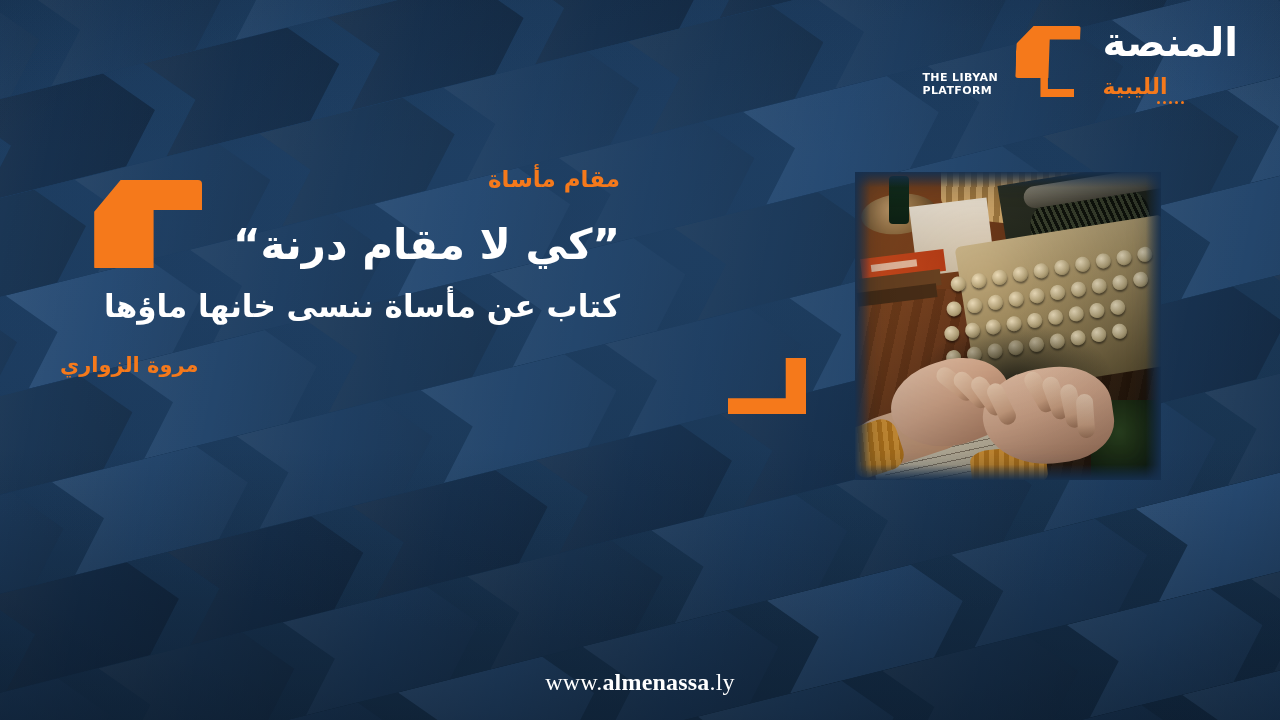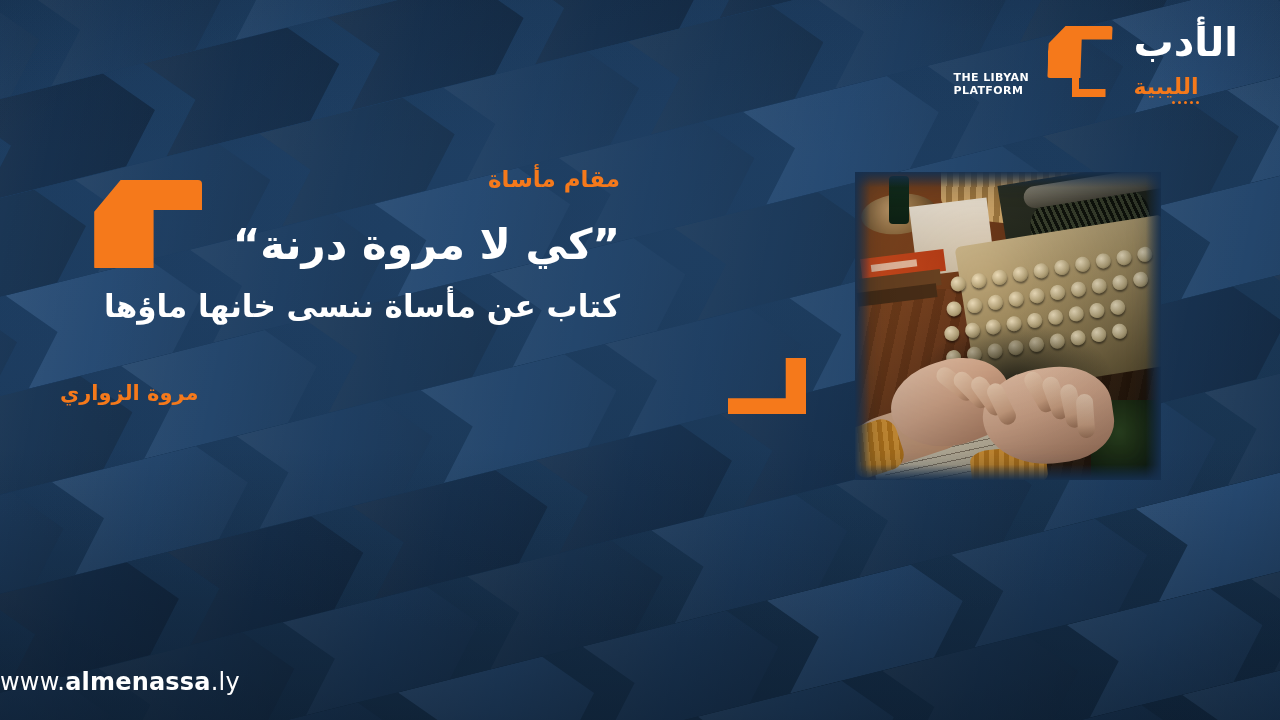--- a/index.html
+++ b/index.html
@@ -118,21 +118,21 @@
   }
   .headline{
     color:#ffffff;font-size:42px;font-weight:700;line-height:1.22;margin:0;
     letter-spacing:-.5px;white-space:nowrap;
   }
   .subhead{
     color:#ffffff;font-size:31px;font-weight:700;line-height:1.3;margin:16px 0 0 0;
     letter-spacing:-.3px;white-space:nowrap;
   }
   .byline{
-    color:#F5791B;font-size:21px;font-weight:700;margin:56px 0 0 0;line-height:1;
+    color:#F5791B;font-size:21px;font-weight:700;margin:28px 0 0 0;line-height:1;
     text-align:left;
   }
 
   
   .photo-wrap{
     position:absolute;left:855px;top:172px;width:306px;height:308px;
     overflow:hidden;
   }
   .photo{
     position:absolute;inset:0;overflow:hidden;
@@ -273,21 +273,21 @@
     left:60px;top:150px;width:200px;height:120px;
     background:radial-gradient(ellipse at 50% 50%,rgba(6,10,8,.72) 0%,rgba(6,10,8,0) 70%);
   }
   .plant{
     left:236px;top:228px;width:70px;height:80px;
     background:radial-gradient(ellipse at 40% 40%,#2f4a23 0%,#16240f 70%,rgba(0,0,0,0) 100%);
   }
 
   
   .footer{
-    position:absolute;left:0;right:0;bottom:24px;direction:ltr;
+    position:absolute;left:0;right:0;bottom:24px;text-align:center;direction:ltr;font-family:Liberation Serif, serif;
   }
   .url{
     display:inline-block;color:#ffffff;font-size:24px;font-weight:400;letter-spacing:.2px;
   }
   .url b{font-weight:700;}
 </style>
 </head>
 <body>
 
 <div class="card">
@@ -387,21 +387,21 @@
           <span class="seg s1" style="left: 1520px;"></span>
         </div>
         <div class="row" style="top: 1056px;"></div>
         <div class="row" style="top: 1152px;"></div>
       </div>
     <div class="bg-vignette"></div>
   </div>
 
   <div class="logo">
     <div class="logo-text">
-      <span class="logo-ar-main">الأدب</span>
+      <span class="logo-ar-main">المنصة</span>
       <span class="logo-ar-sub">الليبية</span>
       <span class="logo-dots">
         <i></i>
           <i></i>
           <i></i>
           <i></i>
           <i></i>
       </span>
       <span class="logo-en">
         <span>THE LIBYAN</span><br>
@@ -412,21 +412,21 @@
       <span class="big"></span>
       <span class="small"></span>
     </div>
   </div>
 
   <div class="decor decor-tl"></div>
   <div class="decor decor-mid"></div>
 
   <div class="txt">
     <p class="kicker">مقام مأساة</p>
-    <h1 class="headline">”كي لا مروة درنة“</h1>
+    <h1 class="headline">”كي لا مقام درنة“</h1>
     <h2 class="subhead">كتاب عن مأساة ننسى خانها ماؤها</h2>
     <p class="byline">مروة الزواري</p>
   </div>
 
   <div class="photo-wrap">
     <div class="photo">
       <div class="sc desk"></div>
       <div class="sc desk-wood"></div>
       <div class="sc basket"></div>
       <div class="sc lamp-shade"></div>

